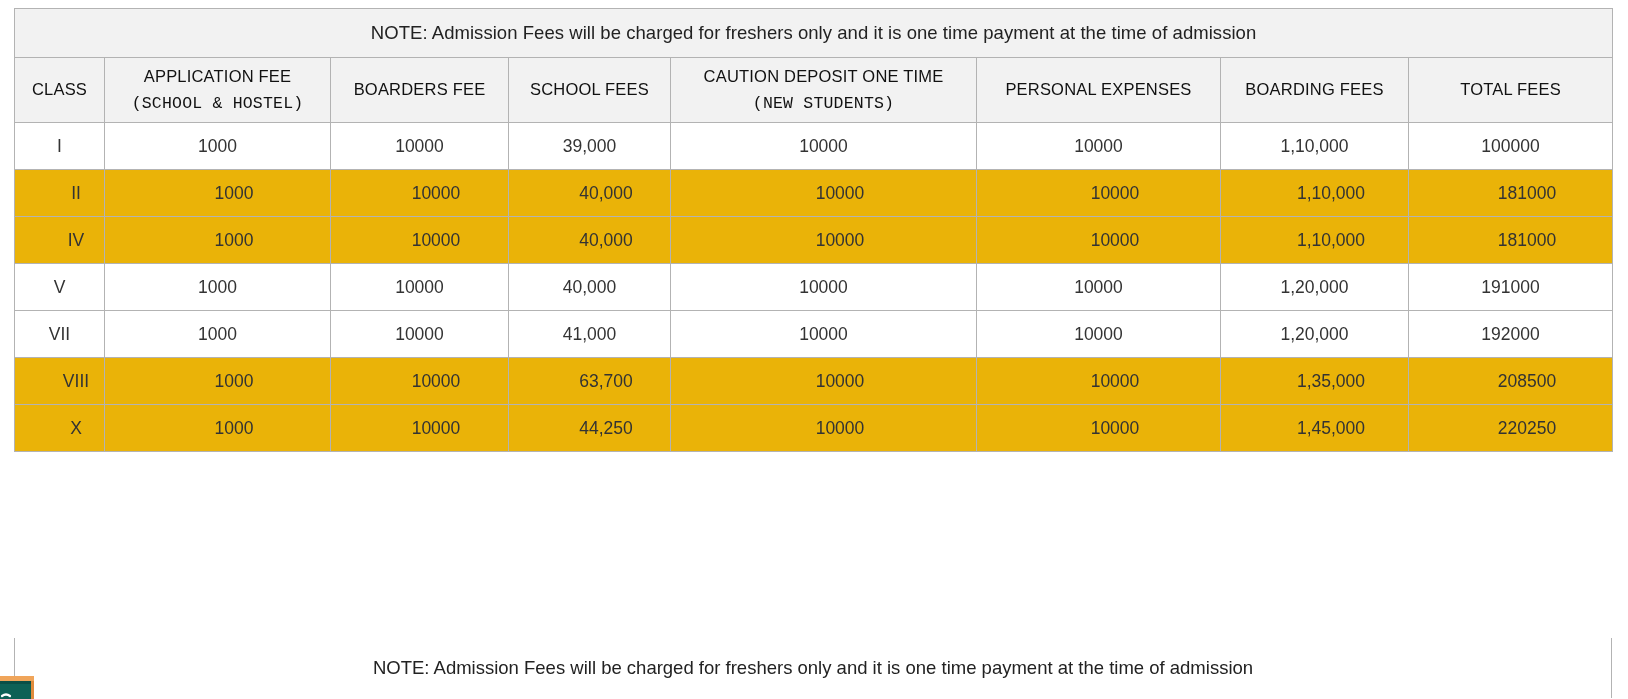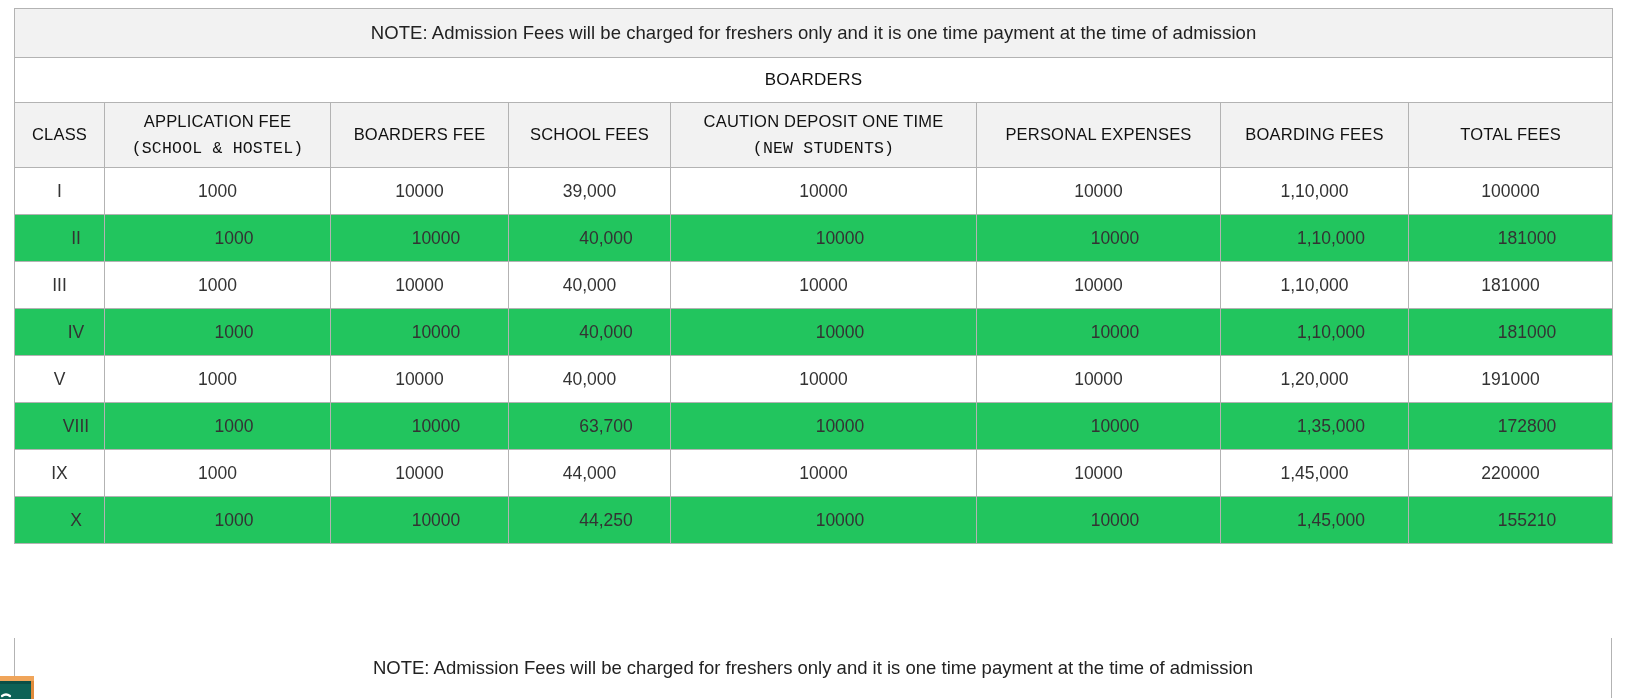--- a/index.html
+++ b/index.html
@@ -76,21 +76,21 @@
   }
   .col-head .line2 { display: block; font-family: Liberation Mono, monospace; }
 
   
   .data-row td {
     height: 46px;
     font-size: 17.5px;
     color: #333333;
   }
   .data-row.odd td { background: #ffffff; }
-  .data-row.even td { background: #22c55e; padding-left: 33px; }
+  .data-row.even td { background: #eab308; padding-left: 33px; }
 
   
   .note-bottom {
     position: absolute;
     left: 14px;
     top: 638px;
     width: 1598px;
     height: 60px;
     display: flex;
     align-items: center;
@@ -136,23 +136,20 @@
       <col class="c-caution">
       <col class="c-pers">
       <col class="c-board">
       <col class="c-total">
     </colgroup>
     <tbody>
       <tr>
         <td class="note-top" colspan="8">NOTE: Admission Fees will be charged for freshers only and it is one time payment at the time of admission</td>
       </tr>
       <tr>
-        <td class="section-title" colspan="8">BOARDERS</td>
-      </tr>
-      <tr>
         <th class="col-head">
           <span>CLASS</span>
         </th>
         <th class="col-head">
           <span>APPLICATION FEE</span>
           <span class="line2">(SCHOOL &amp; HOSTEL)</span>
         </th>
         <th class="col-head">
           <span>BOARDERS FEE</span>
         </th>
@@ -187,79 +184,69 @@
       <tr class="data-row even">
         <td>II</td>
         <td>1000</td>
         <td>10000</td>
         <td>40,000</td>
         <td>10000</td>
         <td>10000</td>
         <td>1,10,000</td>
         <td>181000</td>
       </tr>
-      <tr class="data-row odd">
-        <td>III</td>
+      <tr class="data-row even">
+        <td>IV</td>
         <td>1000</td>
         <td>10000</td>
         <td>40,000</td>
         <td>10000</td>
         <td>10000</td>
         <td>1,10,000</td>
         <td>181000</td>
       </tr>
-      <tr class="data-row even">
-        <td>IV</td>
-        <td>1000</td>
-        <td>10000</td>
-        <td>40,000</td>
-        <td>10000</td>
-        <td>10000</td>
-        <td>1,10,000</td>
-        <td>181000</td>
-      </tr>
       <tr class="data-row odd">
         <td>V</td>
         <td>1000</td>
         <td>10000</td>
         <td>40,000</td>
         <td>10000</td>
         <td>10000</td>
         <td>1,20,000</td>
         <td>191000</td>
       </tr>
+      <tr class="data-row odd">
+        <td>VII</td>
+        <td>1000</td>
+        <td>10000</td>
+        <td>41,000</td>
+        <td>10000</td>
+        <td>10000</td>
+        <td>1,20,000</td>
+        <td>192000</td>
+      </tr>
       <tr class="data-row even">
         <td>VIII</td>
         <td>1000</td>
         <td>10000</td>
         <td>63,700</td>
         <td>10000</td>
         <td>10000</td>
         <td>1,35,000</td>
-        <td>172800</td>
-      </tr>
-      <tr class="data-row odd">
-        <td>IX</td>
-        <td>1000</td>
-        <td>10000</td>
-        <td>44,000</td>
+        <td>208500</td>
+      </tr>
+      <tr class="data-row even">
+        <td>X</td>
+        <td>1000</td>
+        <td>10000</td>
+        <td>44,250</td>
         <td>10000</td>
         <td>10000</td>
         <td>1,45,000</td>
-        <td>220000</td>
-      </tr>
-      <tr class="data-row even">
-        <td>X</td>
-        <td>1000</td>
-        <td>10000</td>
-        <td>44,250</td>
-        <td>10000</td>
-        <td>10000</td>
-        <td>1,45,000</td>
-        <td>155210</td>
+        <td>220250</td>
       </tr>
     </tbody>
   </table>
 
   <div class="note-bottom">
     <span>NOTE: Admission Fees will be charged for freshers only and it is one time payment at the time of admission</span>
   </div>
 
   <div class="chalkboard-icon">
     <svg width="34" height="40" viewBox="0 0 34 40" xmlns="http://www.w3.org/2000/svg">

